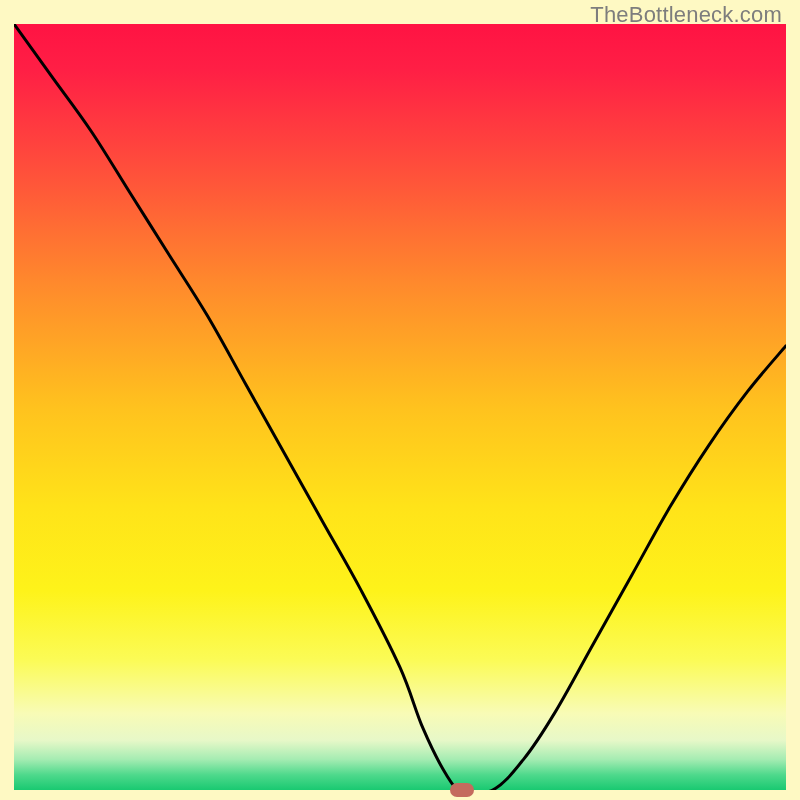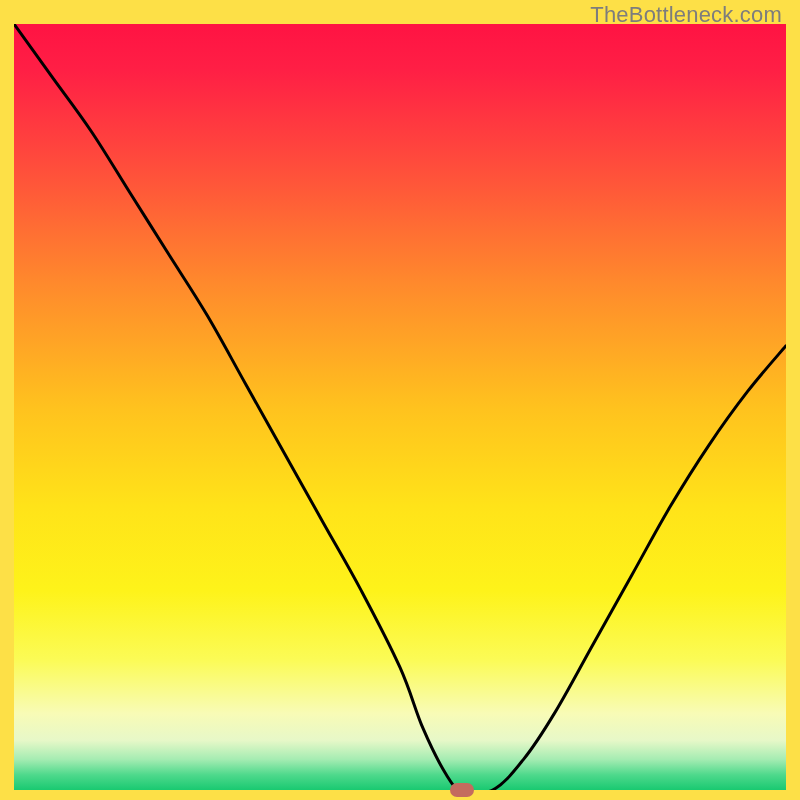--- a/index.html
+++ b/index.html
@@ -8,21 +8,21 @@
     width: 800px;
     height: 800px;
     background: #000000;
     overflow: hidden;
     font-family: Arial, Helvetica, sans-serif;
   }
   .frame {
     position: relative;
     width: 800px;
     height: 800px;
-    background: #fde047;
+    background: #fef9c3;
   }
   .watermark {
     position: absolute;
     top: 2px;
     right: 18px;
     color: #7d7d7d;
     font-size: 22px;
     font-weight: 500;
     letter-spacing: 0.2px;
     z-index: 20;

